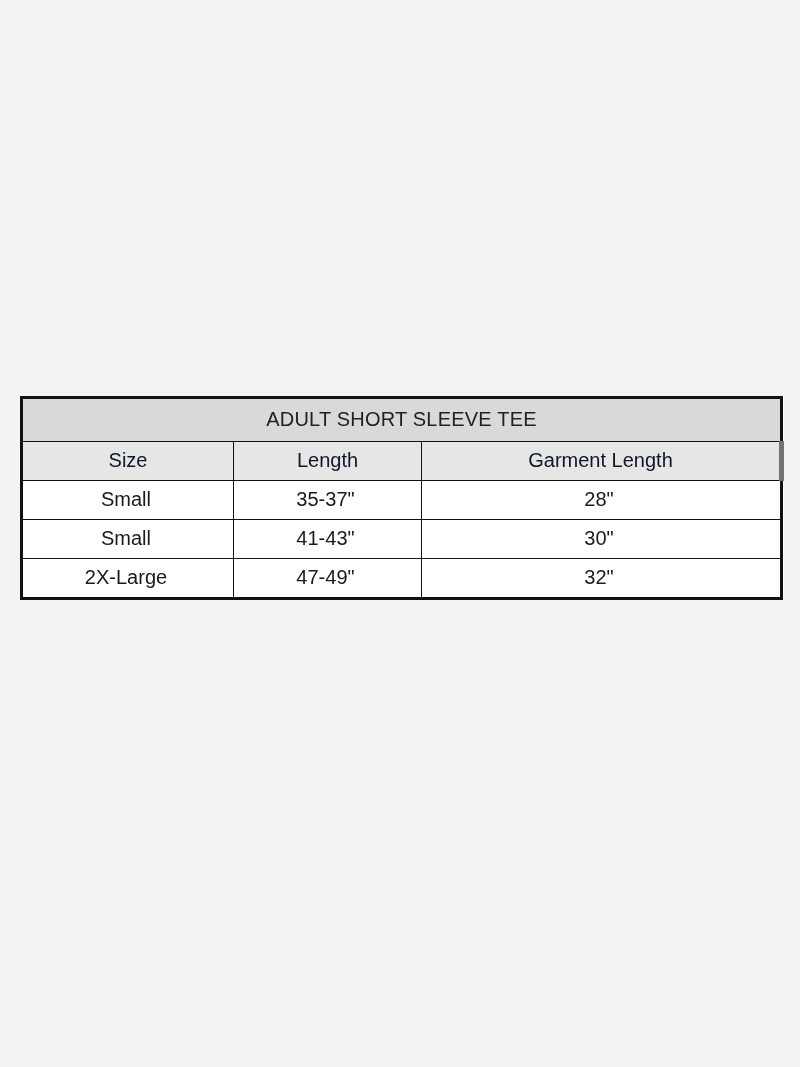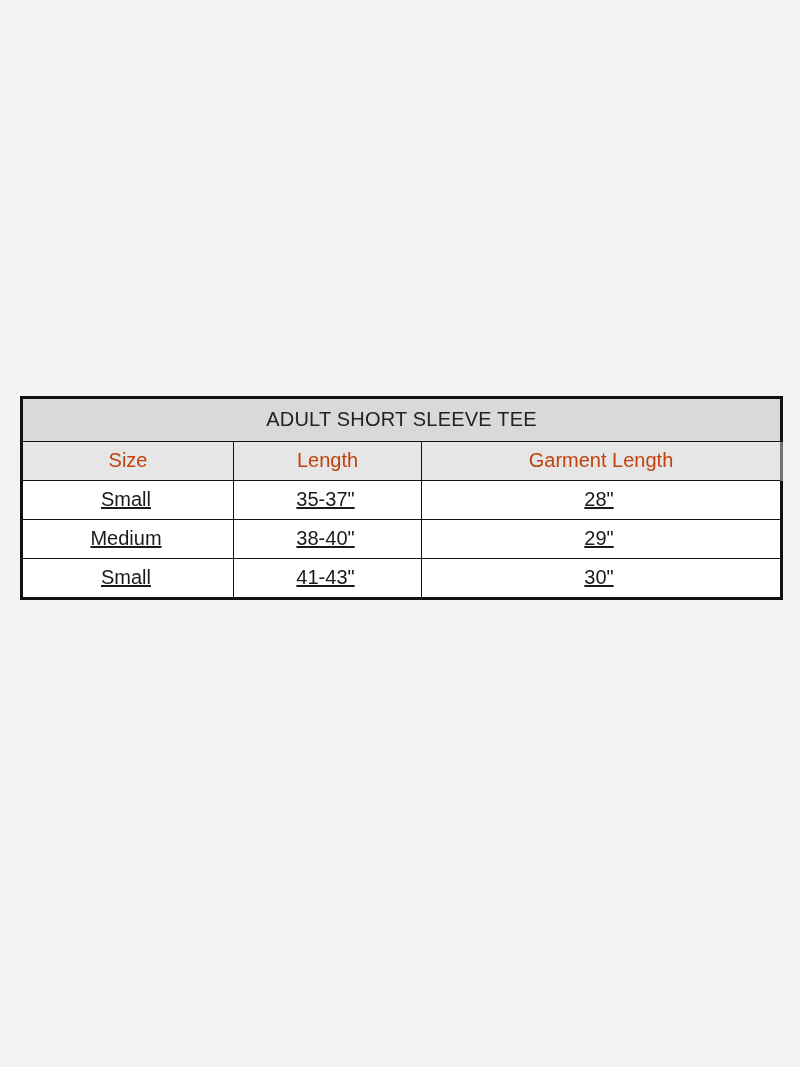--- a/index.html
+++ b/index.html
@@ -39,41 +39,40 @@
     border-left: 3px solid #111111;
     border-right: 3px solid #111111;
     border-bottom: 1.5px solid #111111;
     letter-spacing: 0.2px;
   }
 
   table.size-chart tr.header-row td {
     background: #e6e6e6;
     text-align: center;
     font-size: 20px;
-    color: #c2410c;
+    color: #0f172a;
     padding: 7px 4px 8px 4px;
     border-bottom: 1.5px solid #111111;
     border-right: 1.5px solid #111111;
   }
   table.size-chart tr.header-row td:first-child {
     border-left: 3px solid #111111;
   }
   table.size-chart tr.header-row td:last-child {
-    border-right: 3px solid #737373;
+    border-right: 5px solid #737373;
   }
 
   table.size-chart tr.data-row td {
     background: #ffffff;
     text-align: center;
     font-size: 20px;
     color: #1a1a1a;
     padding: 7px 8px 8px 4px;
     border-bottom: 1.5px solid #111111;
     border-right: 1.5px solid #111111;
-    text-decoration: underline;
   }
   table.size-chart tr.data-row td:first-child {
     border-left: 3px solid #111111;
   }
   table.size-chart tr.data-row td:last-child {
     border-right: 3px solid #111111;
   }
   table.size-chart tr.data-row:last-child td {
     border-bottom: 3px solid #111111;
   }
@@ -101,24 +100,24 @@
         <td>Length</td>
         <td>Garment Length</td>
       </tr>
 
       <tr class="data-row">
         <td>Small</td>
         <td>35-37"</td>
         <td>28"</td>
       </tr>
       <tr class="data-row">
-        <td>Medium</td>
-        <td>38-40"</td>
-        <td>29"</td>
-      </tr>
-      <tr class="data-row">
         <td>Small</td>
         <td>41-43"</td>
         <td>30"</td>
+      </tr>
+      <tr class="data-row">
+        <td>2X-Large</td>
+        <td>47-49"</td>
+        <td>32"</td>
       </tr>
     </tbody>
   </table>
 </div>
 
 </body></html>

